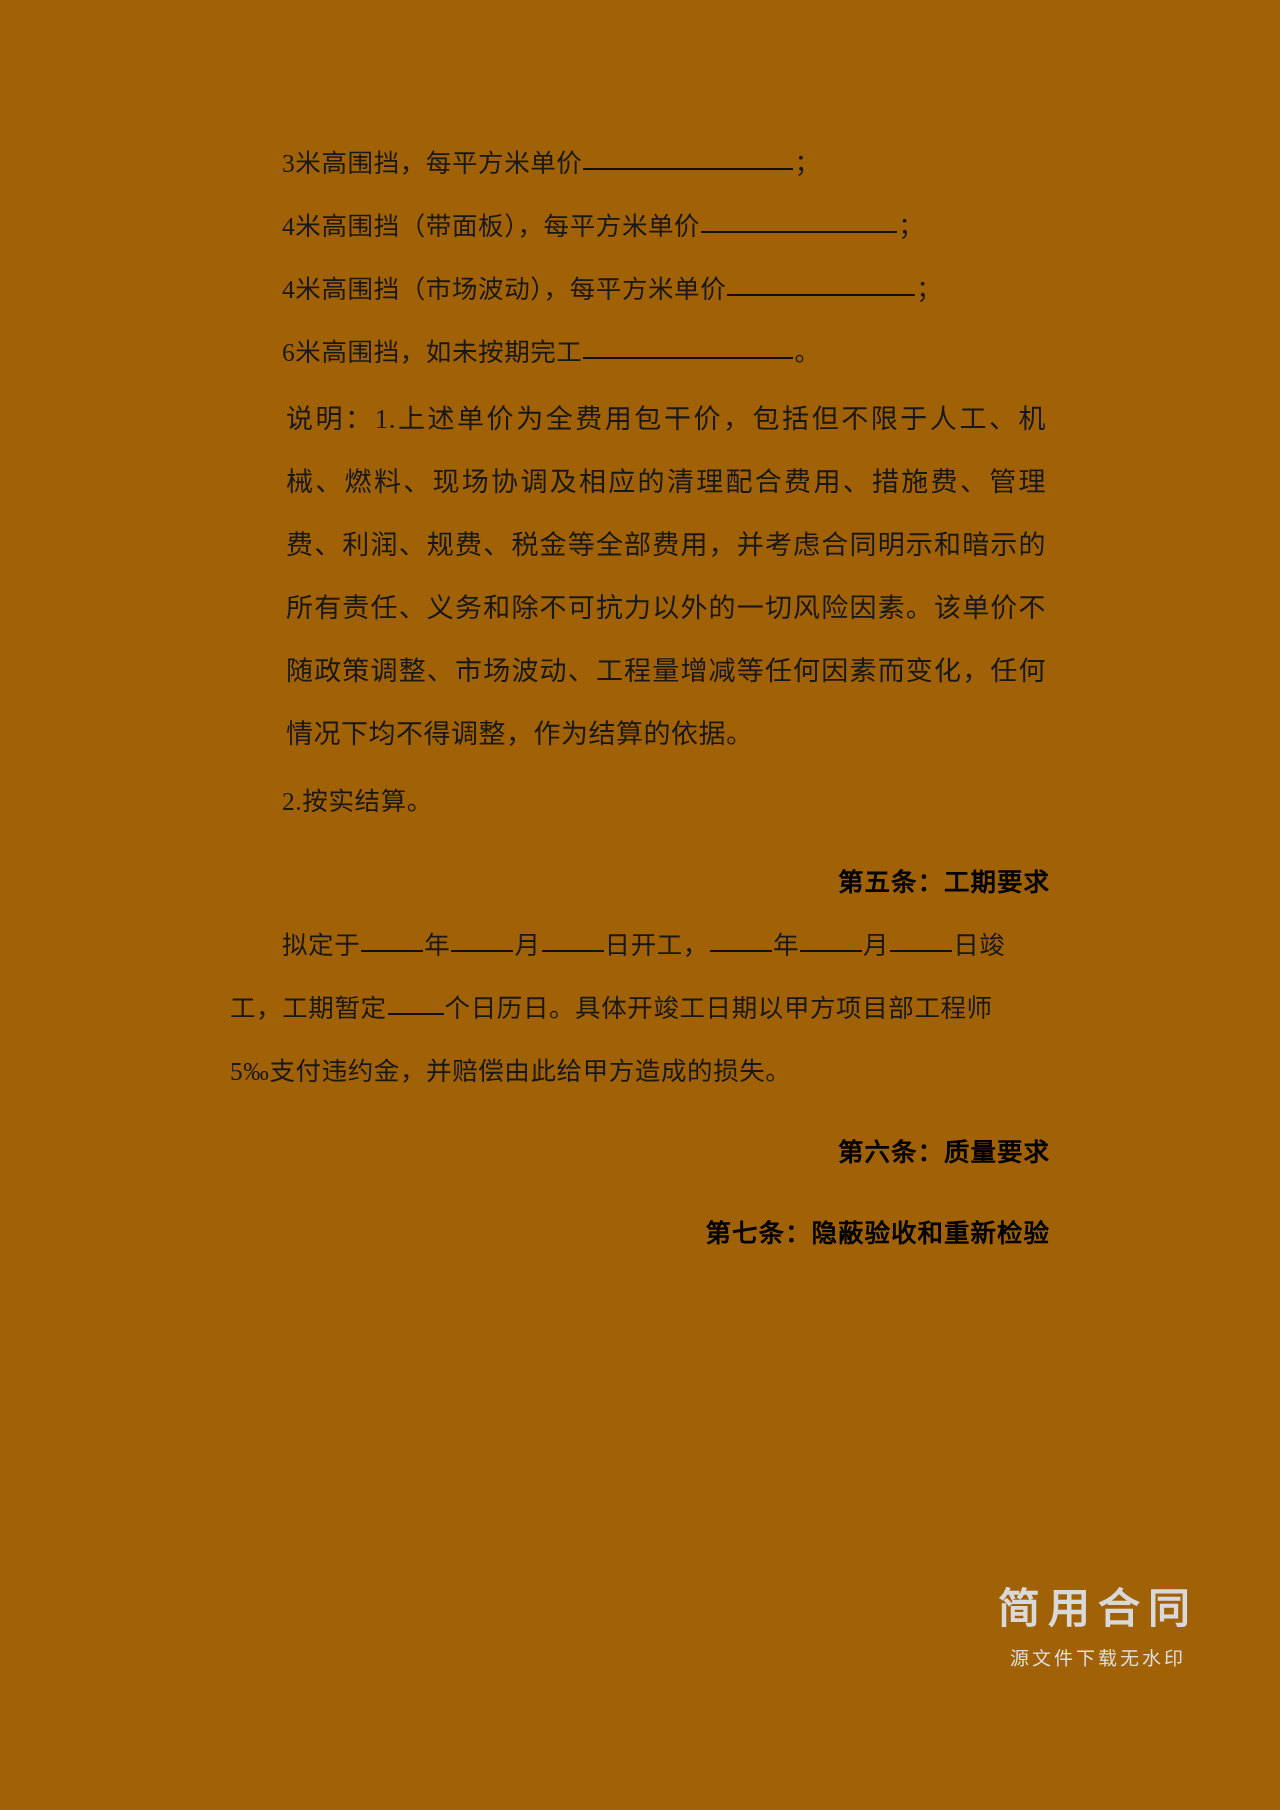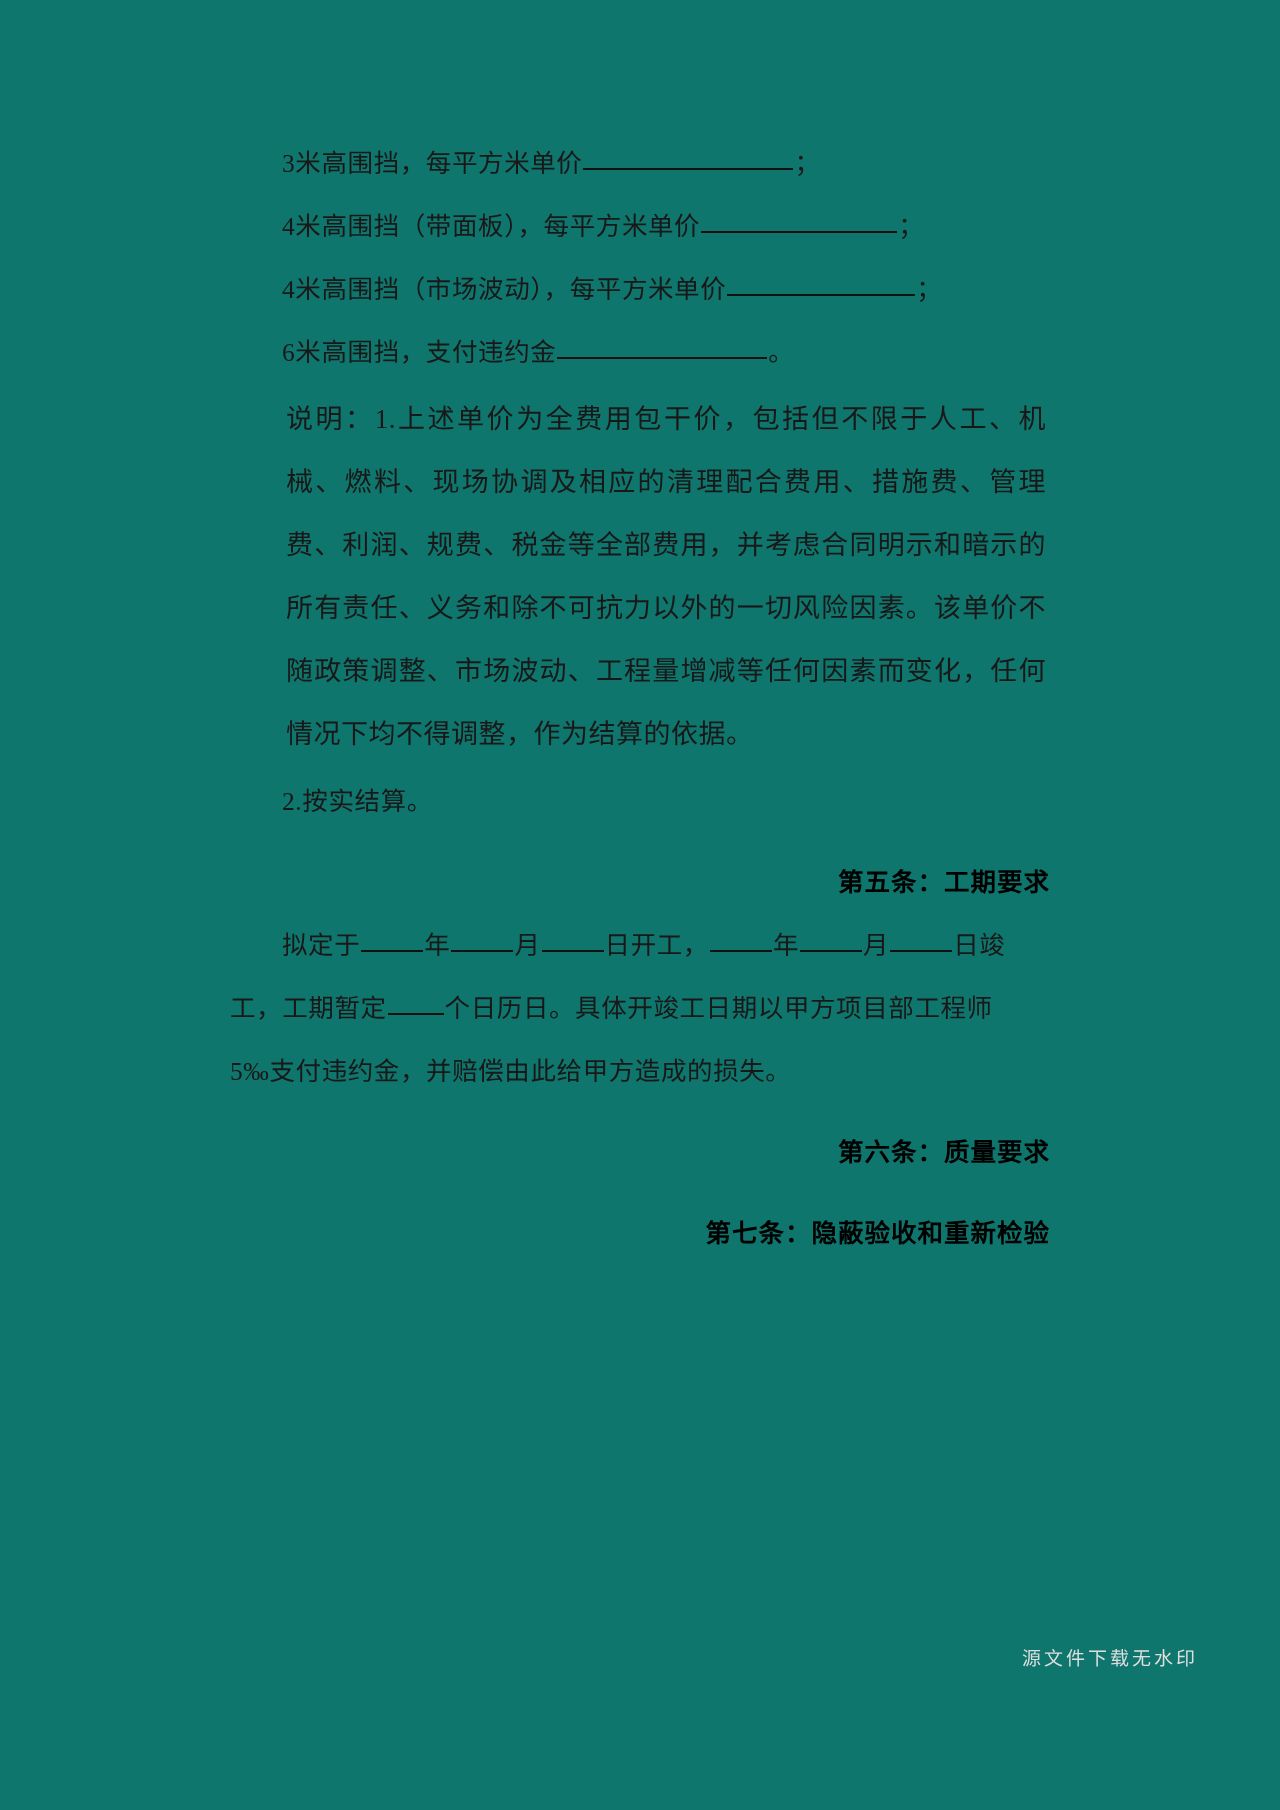--- a/index.html
+++ b/index.html
@@ -14,21 +14,21 @@
     position: relative;
     font-family: "Liberation Serif", "DejaVu Serif", serif;
     color: #1a1a1a;
     overflow: hidden;
   }
 
   .page {
     position: relative;
     width: 1280px;
     height: 1810px;
-    background: #0f766e;
+    background: #a16207;
     box-sizing: border-box;
     padding: 132px 158px 0 158px;
   }
 
   .doc-body {
     width: 820px;
     margin: 0 auto;
   }
 
   
@@ -123,21 +123,21 @@
 
     <div class="line indent">
       <span>4米高围挡（带面板），每平方米单价</span><span class="blank blank-lg"></span><span>；</span>
     </div>
 
     <div class="line indent">
       <span>4米高围挡（市场波动），每平方米单价</span><span class="blank blank-md"></span><span>；</span>
     </div>
 
     <div class="line indent">
-      <span>6米高围挡，支付违约金</span><span class="blank blank-xl"></span><span>。</span>
+      <span>6米高围挡，如未按期完工</span><span class="blank blank-xl"></span><span>。</span>
     </div>
 
 
     <p class="para indent">说明：1.上述单价为全费用包干价，包括但不限于人工、机械、燃料、现场协调及相应的清理配合费用、措施费、管理费、利润、规费、税金等全部费用，并考虑合同明示和暗示的所有责任、义务和除不可抗力以外的一切风险因素。该单价不随政策调整、市场波动、工程量增减等任何因素而变化，任何情况下均不得调整，作为结算的依据。</p>
 
     <div class="line indent">2.按实结算。</div>
 
     <div class="block-gap-1"></div>
     <div class="heading">第五条：工期要求</div>
 
@@ -154,15 +154,16 @@
 
     <div class="block-gap-1"></div>
     <div class="heading">第六条：质量要求</div>
 
     <div class="block-gap-1"></div>
     <div class="heading">第七条：隐蔽验收和重新检验</div>
 
   </div>
 
   <div class="watermark">
+    <div class="watermark-title">简用合同</div>
     <div class="watermark-sub">源文件下载无水印</div>
   </div>
 </div>
 
 </body></html>

